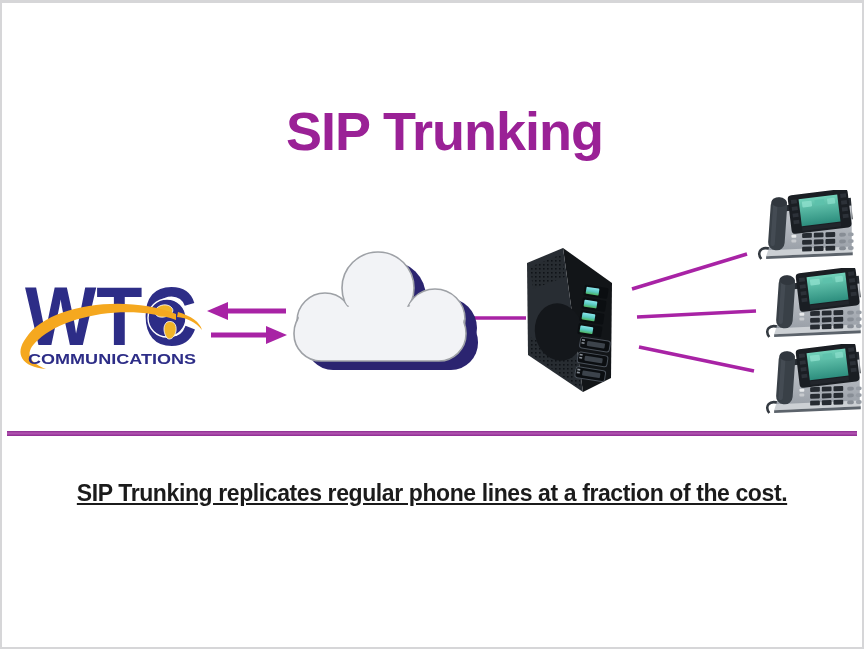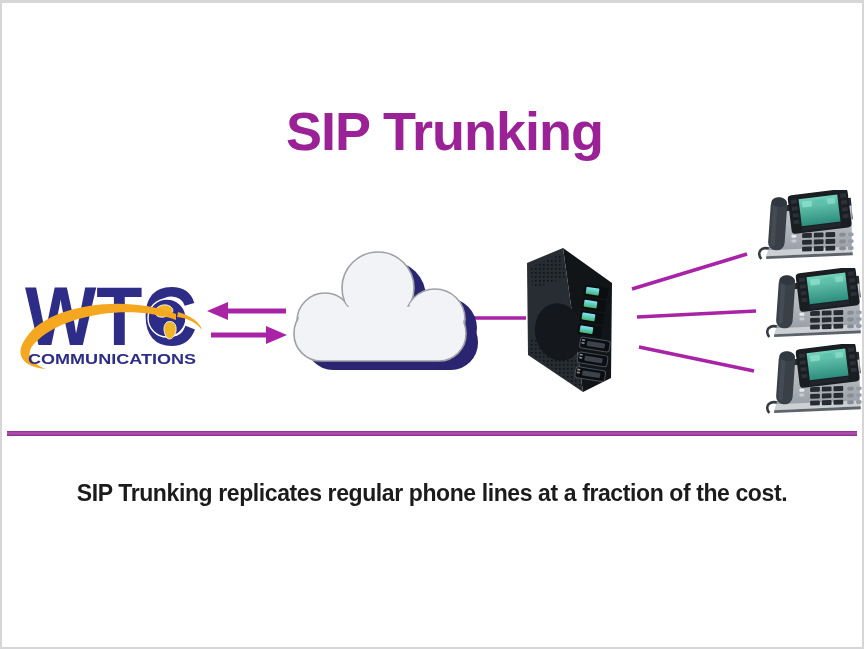--- a/index.html
+++ b/index.html
@@ -4,21 +4,21 @@
 <style>
   html,body{margin:0;padding:0;background:#ffffff;}
   body{width:864px;height:649px;position:relative;overflow:hidden;
        font-family:"Liberation Sans",sans-serif;}
   .frame{position:absolute;inset:0;border:2px solid #d6d6d8;border-top-width:3px;pointer-events:none;}
   .abs{position:absolute;}
   .title{top:100px;left:0;width:100%;text-align:center;
          font-size:54px;font-weight:bold;color:#9A2196;letter-spacing:-1px;
          padding-left:25px;box-sizing:border-box;}
   .caption{top:480px;left:0;width:100%;text-align:center;
-           font-size:23px;font-weight:bold;color:#1b1b1b;letter-spacing:-0.4px;}
+           font-size:23px;font-weight:bold;color:#1b1b1b;letter-spacing:-0.4px;text-decoration:underline;}
   .rule{top:431px;left:7px;width:850px;height:5px;
         background:linear-gradient(to bottom,#8c2b90,#b355b2 45%,#8c2b90);}
   svg{display:block;}
   .connector-layer{top:0;left:0;pointer-events:none;}
 </style>
 </head>
 <body>
 
 <svg width="0" height="0" style="position:absolute" aria-hidden="true">
   <defs>

